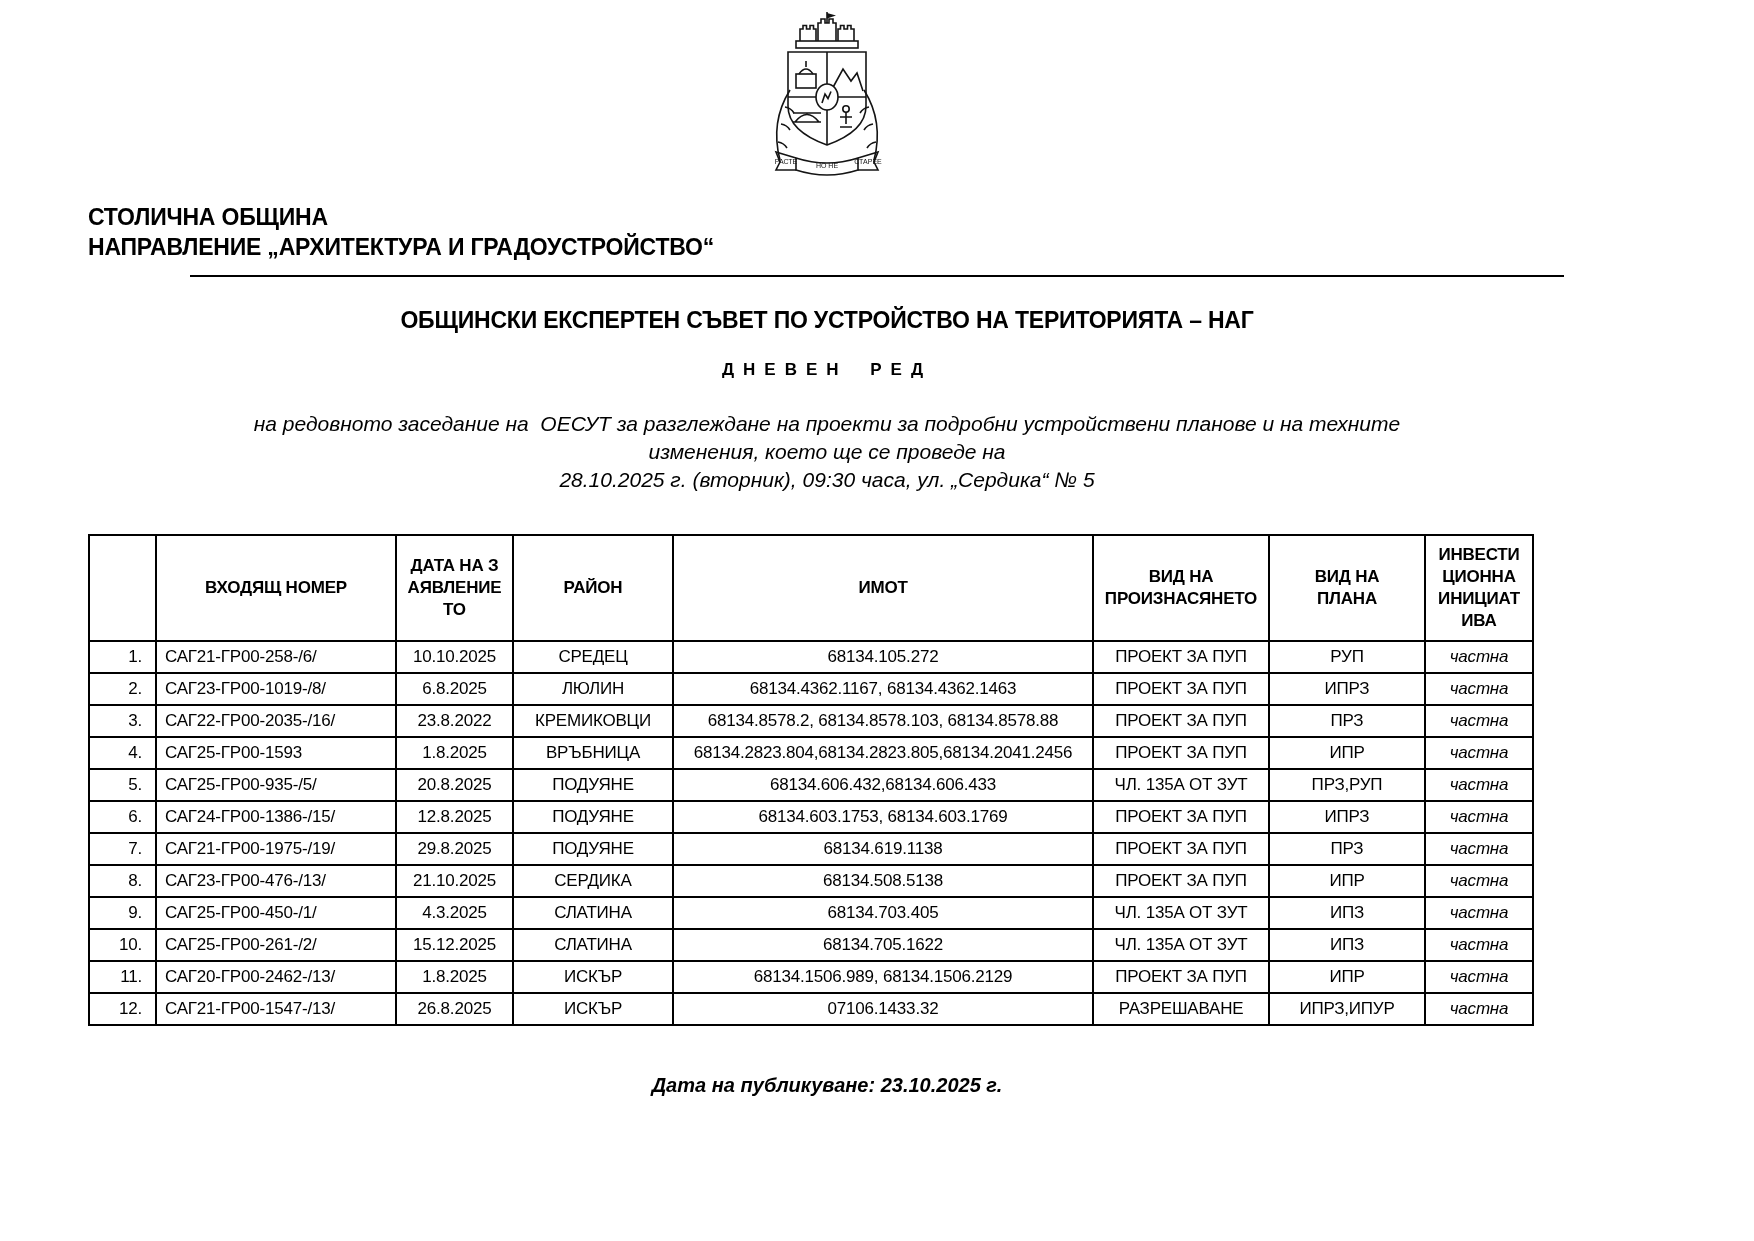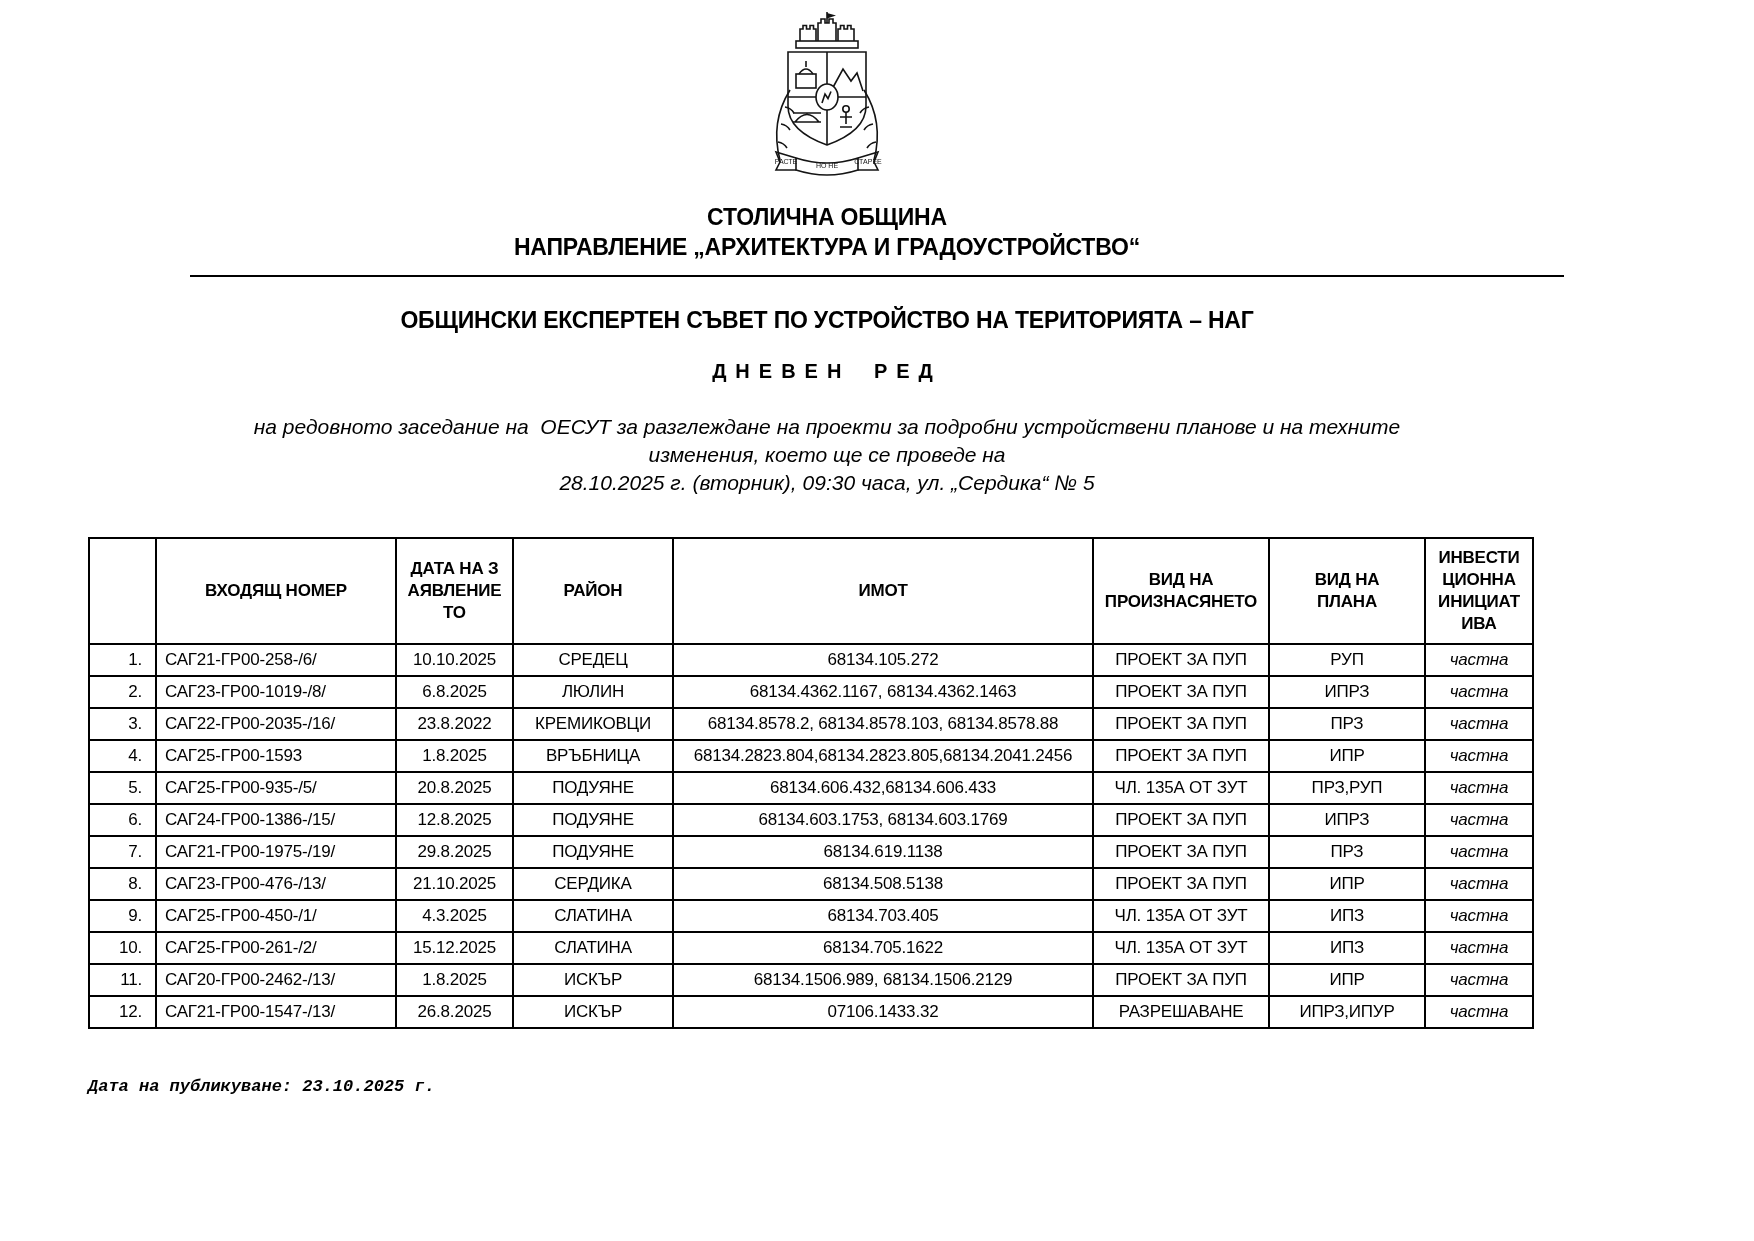--- a/index.html
+++ b/index.html
@@ -9,38 +9,38 @@
     color: #000;
     font-family: "Liberation Sans", sans-serif;
     overflow: hidden;
   }
   .content { margin-left: 88px; width: 1478px; }
 
   .emblem-wrap { text-align: center; margin-top: 10px; }
   .emblem-wrap svg { display: inline-block; }
 
   .org-line {
-    text-align: center; font-weight: bold;
+    text-align: left; font-weight: bold;
     font-size: 23px; line-height: 30px; letter-spacing: -0.2px;
   }
   .org-block { margin-top: 16px; }
 
   .rule {
     border: none; border-top: 2px solid #000;
     margin: 13px 190px 0 190px;
   }
 
   .council-title {
     margin-top: 30px; text-align: center; font-weight: bold;
     font-size: 23px; letter-spacing: -0.2px;
   }
 
   .agenda-title {
     margin-top: 26px; text-align: center; font-weight: bold;
-    font-size: 20px; letter-spacing: 9px; word-spacing: 9px;
+    font-size: 17px; letter-spacing: 9px; word-spacing: 9px;
   }
 
   .intro { margin-top: 30px; }
   .intro-line {
     text-align: center; font-weight: normal; font-style: italic;
     font-size: 21px; line-height: 28px; white-space: pre-wrap;
   }
 
   table.agenda {
     margin-top: 40px;
@@ -63,22 +63,22 @@
   .agenda td {
     height: 32px; padding: 4px 8px;
     text-align: center; vertical-align: bottom; line-height: 22px;
   }
   .agenda td.c-num { text-align: right; padding-right: 13px; vertical-align: middle; }
   .agenda td.c-entry { text-align: left; }
   .agenda td.c-property { overflow-wrap: anywhere; }
   .agenda td.c-initiative { font-style: italic; }
 
   .footer-line {
-    margin-top: 48px; 
-    font-weight: bold; font-style: italic; font-size: 17px; font-family: Liberation Mono, monospace;
+    margin-top: 48px; text-align: center;
+    font-weight: bold; font-style: italic; font-size: 20px;
   }
 
   .coa { stroke: #141414; fill: none; stroke-width: 1.6; }
   .coa-fill { fill: #141414; stroke: none; }
   .coa-mask { fill: #ffffff; stroke: #141414; stroke-width: 1.6; }
   .coa-motto { font-size: 7px; font-family: "Liberation Sans", sans-serif; fill: #141414; stroke: none; text-anchor: middle; }
 </style>
 </head>
 <body>
 

